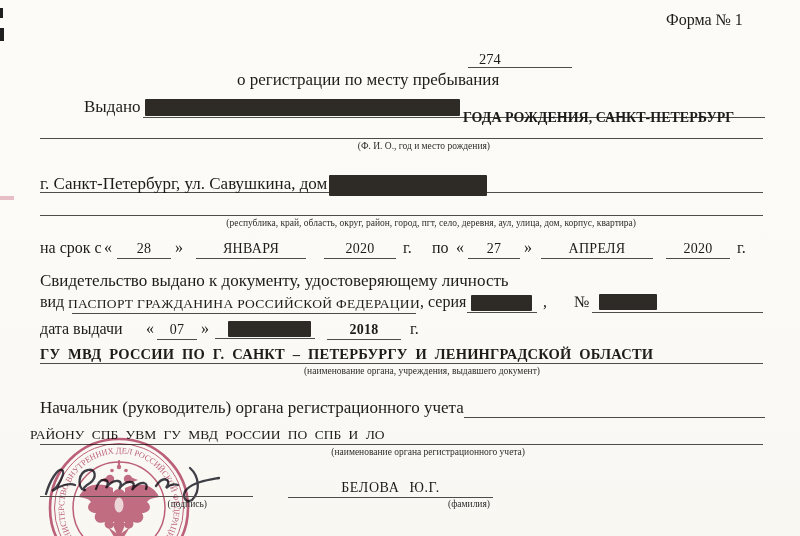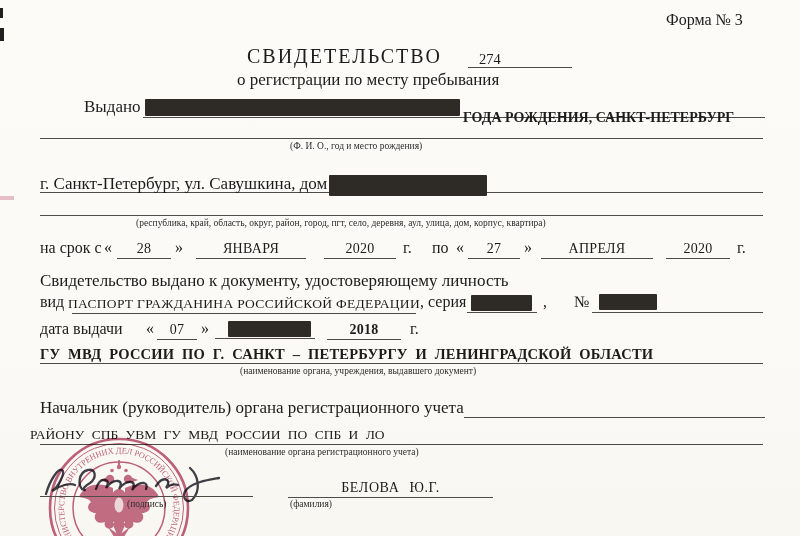--- a/index.html
+++ b/index.html
@@ -3,42 +3,41 @@
 <meta charset="utf-8">
 <style>
   html,body{margin:0;padding:0;background:#888;}
   .paper{
     position:relative;width:800px;height:536px;overflow:hidden;
     background:linear-gradient(180deg,#fcfbf8 0%,#fbfaf6 55%,#f8f7f2 100%);
     font-family:"Liberation Serif","DejaVu Serif",serif;
     color:#1d1c1a;
   }
   .t{position:absolute;font-size:16px;white-space:nowrap;line-height:1.15;}
-  .cap{position:absolute;font-size:9.5px;color:#2c2c2c;text-align:left;white-space:nowrap;}
+  .cap{position:absolute;font-size:9.5px;color:#2c2c2c;text-align:right;white-space:nowrap;}
   .ul{position:absolute;border-bottom:1.4px solid #4d4c49;}
   .cell{position:absolute;display:flex;justify-content:center;align-items:flex-end;
         border-bottom:1.4px solid #4d4c49;padding-bottom:1px;}
   .bval{font-weight:normal;font-size:14px;letter-spacing:.3px;white-space:nowrap;}
   .bar{position:absolute;background:#2e2b27;border-radius:1px;}
   .stamp{position:absolute;mix-blend-mode:multiply;opacity:.88;filter:blur(.4px);}
   .sig{position:absolute;mix-blend-mode:multiply;}
   .artifact{position:absolute;background:#1f1f1f;}
 </style>
 </head>
 <body>
 
 <div class="paper">
 
   <div class="artifact" style="left:0;top:8px;width:3px;height:10px"></div>
   <div class="artifact" style="left:0;top:28px;width:4px;height:13px"></div>
   <div class="artifact" style="left:0;top:196px;width:14px;height:4px;background:#e2a9b5;opacity:.75"></div>
 
-  <div class="t" style="left:666px;top:11px;font-size:16px">Форма № 3</div>
+  <div class="t" style="left:666px;top:11px;font-size:16px">Форма № 1</div>
 
-  <div class="t" style="left:247px;top:45px;font-size:20px;letter-spacing:2px">СВИДЕТЕЛЬСТВО</div>
   <div class="ul" style="left:468px;top:47px;width:104px;height:20px"></div>
   <div class="t" style="left:479px;top:51px;font-size:14.5px">274</div>
   <div class="t" style="left:237px;top:70px;font-size:17px">о регистрации по месту пребывания</div>
 
   <div class="ul" style="left:143px;top:97px;width:622px;height:20px"></div>
   <div class="t" style="left:84px;top:97px;font-size:17px">Выдано</div>
   <div class="bar" style="left:145px;top:99px;width:315px;height:17px"></div>
   <div class="t" style="left:463px;top:110px;font-size:14px;font-weight:bold">ГОДА РОЖДЕНИЯ, САНКТ-ПЕТЕРБУРГ</div>
 
   <div class="ul" style="left:40px;top:118px;width:723px;height:20px"></div>

